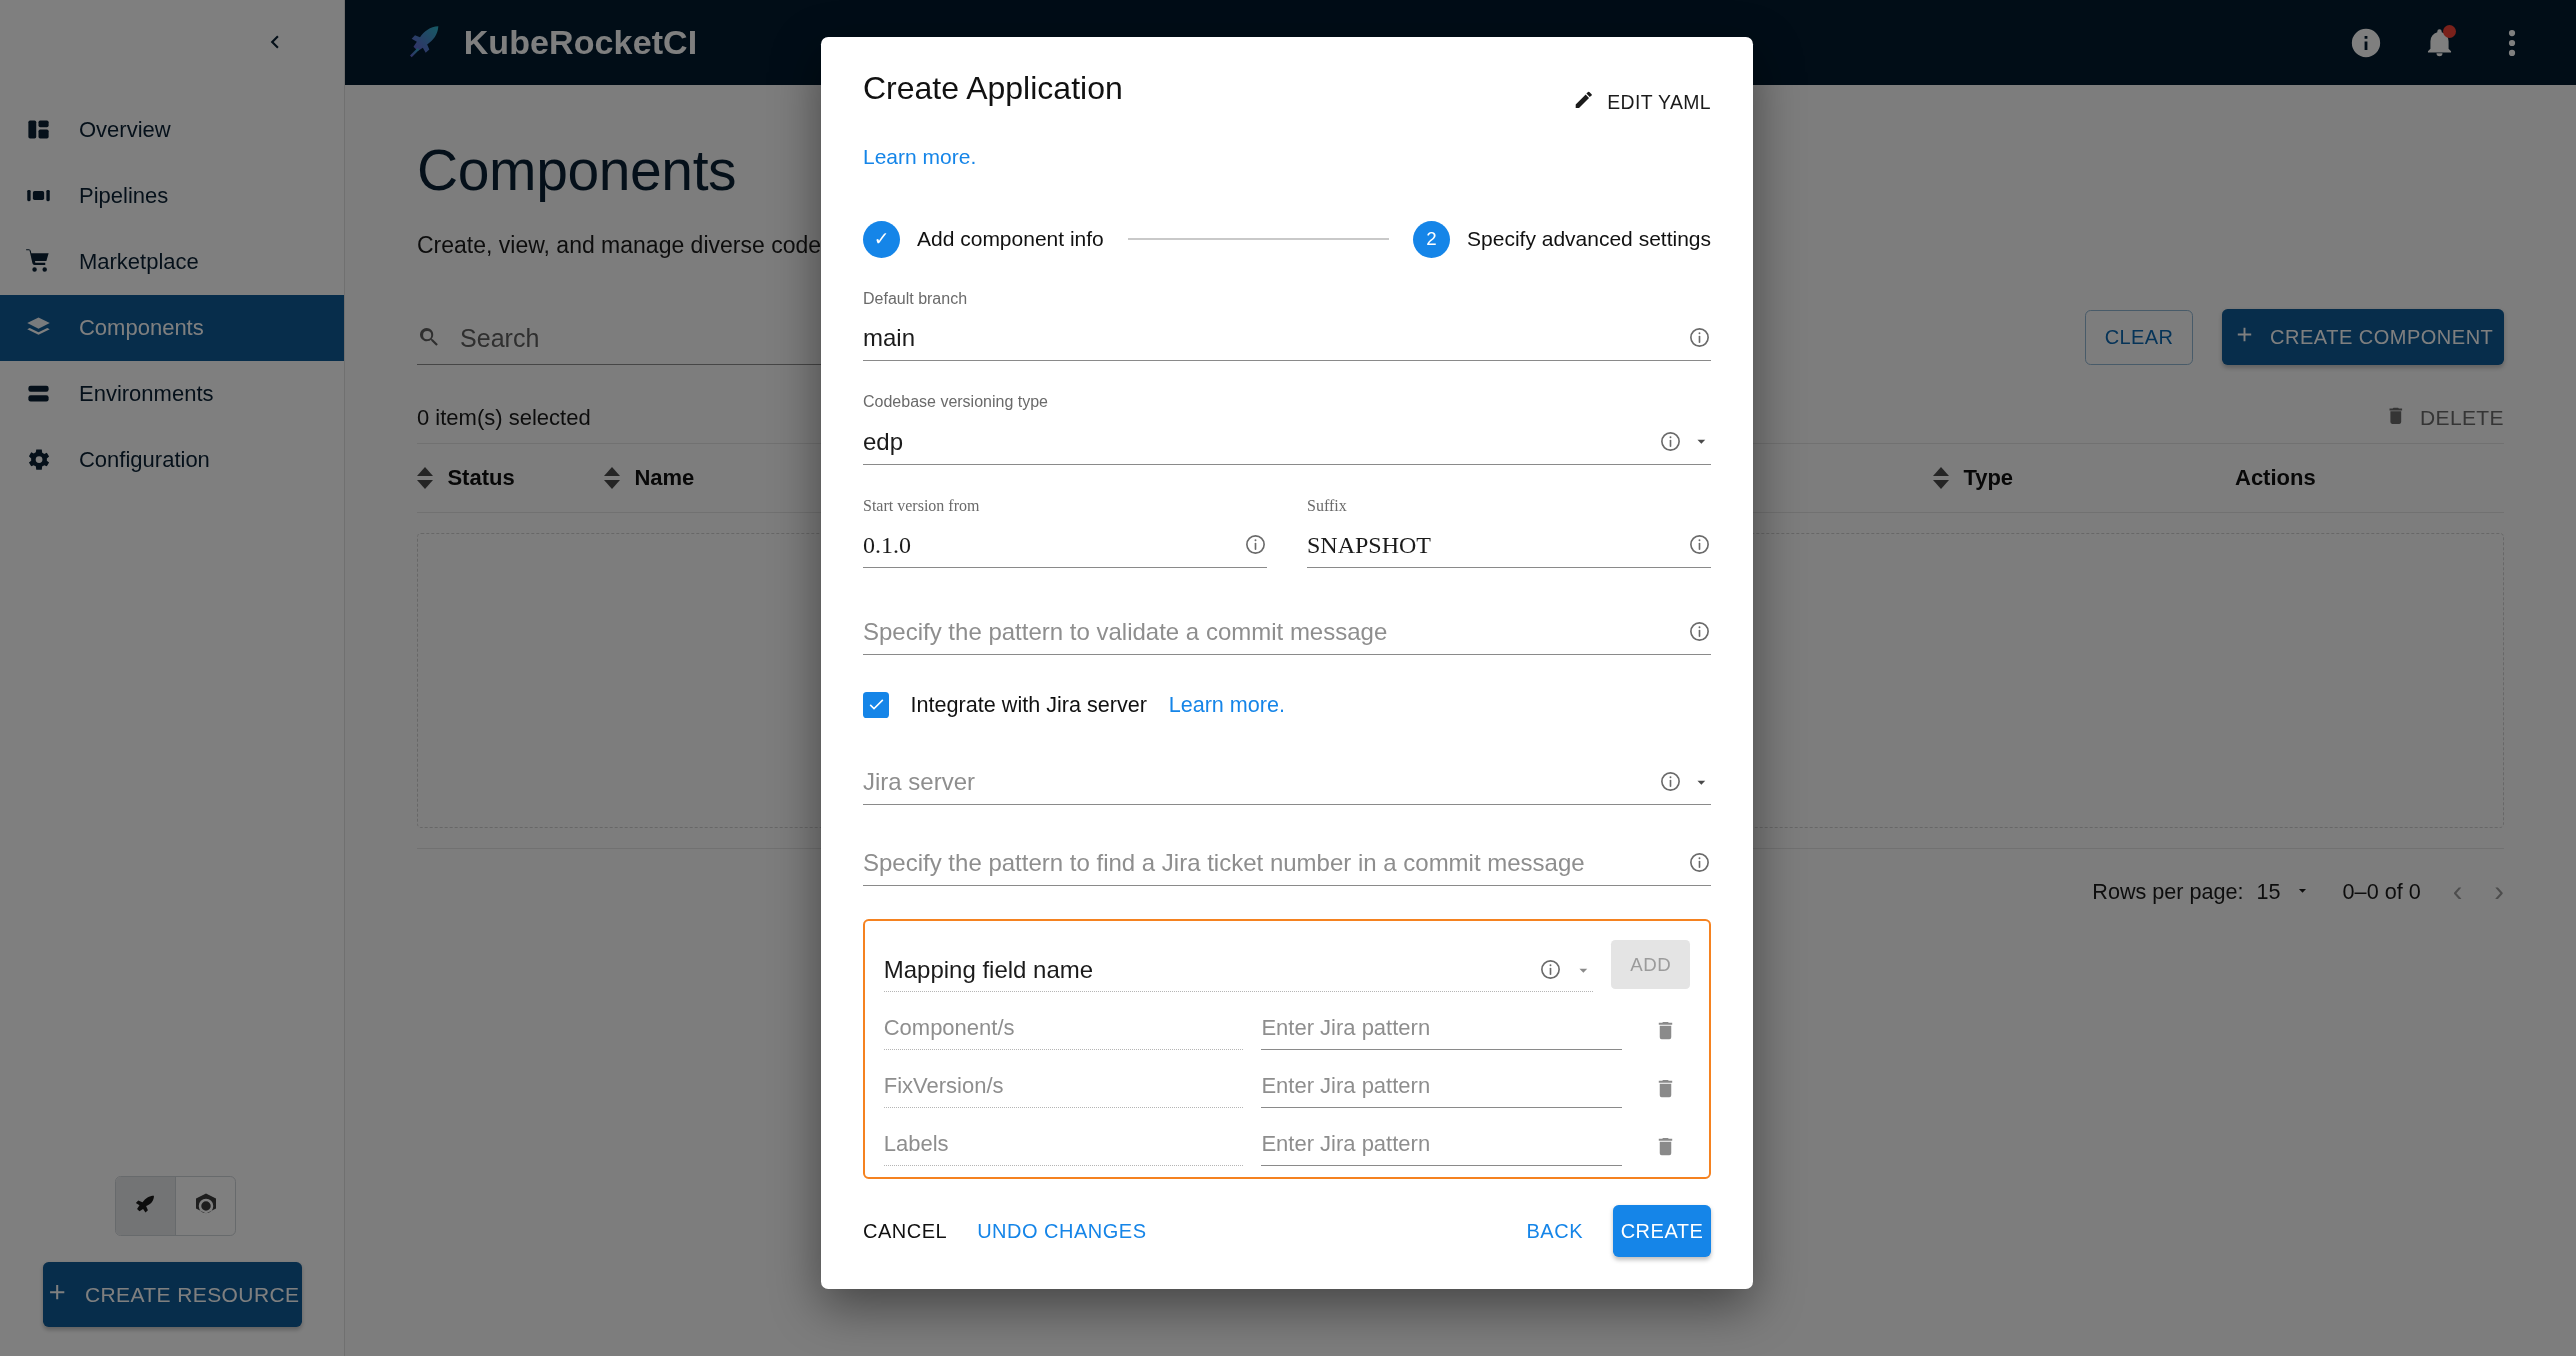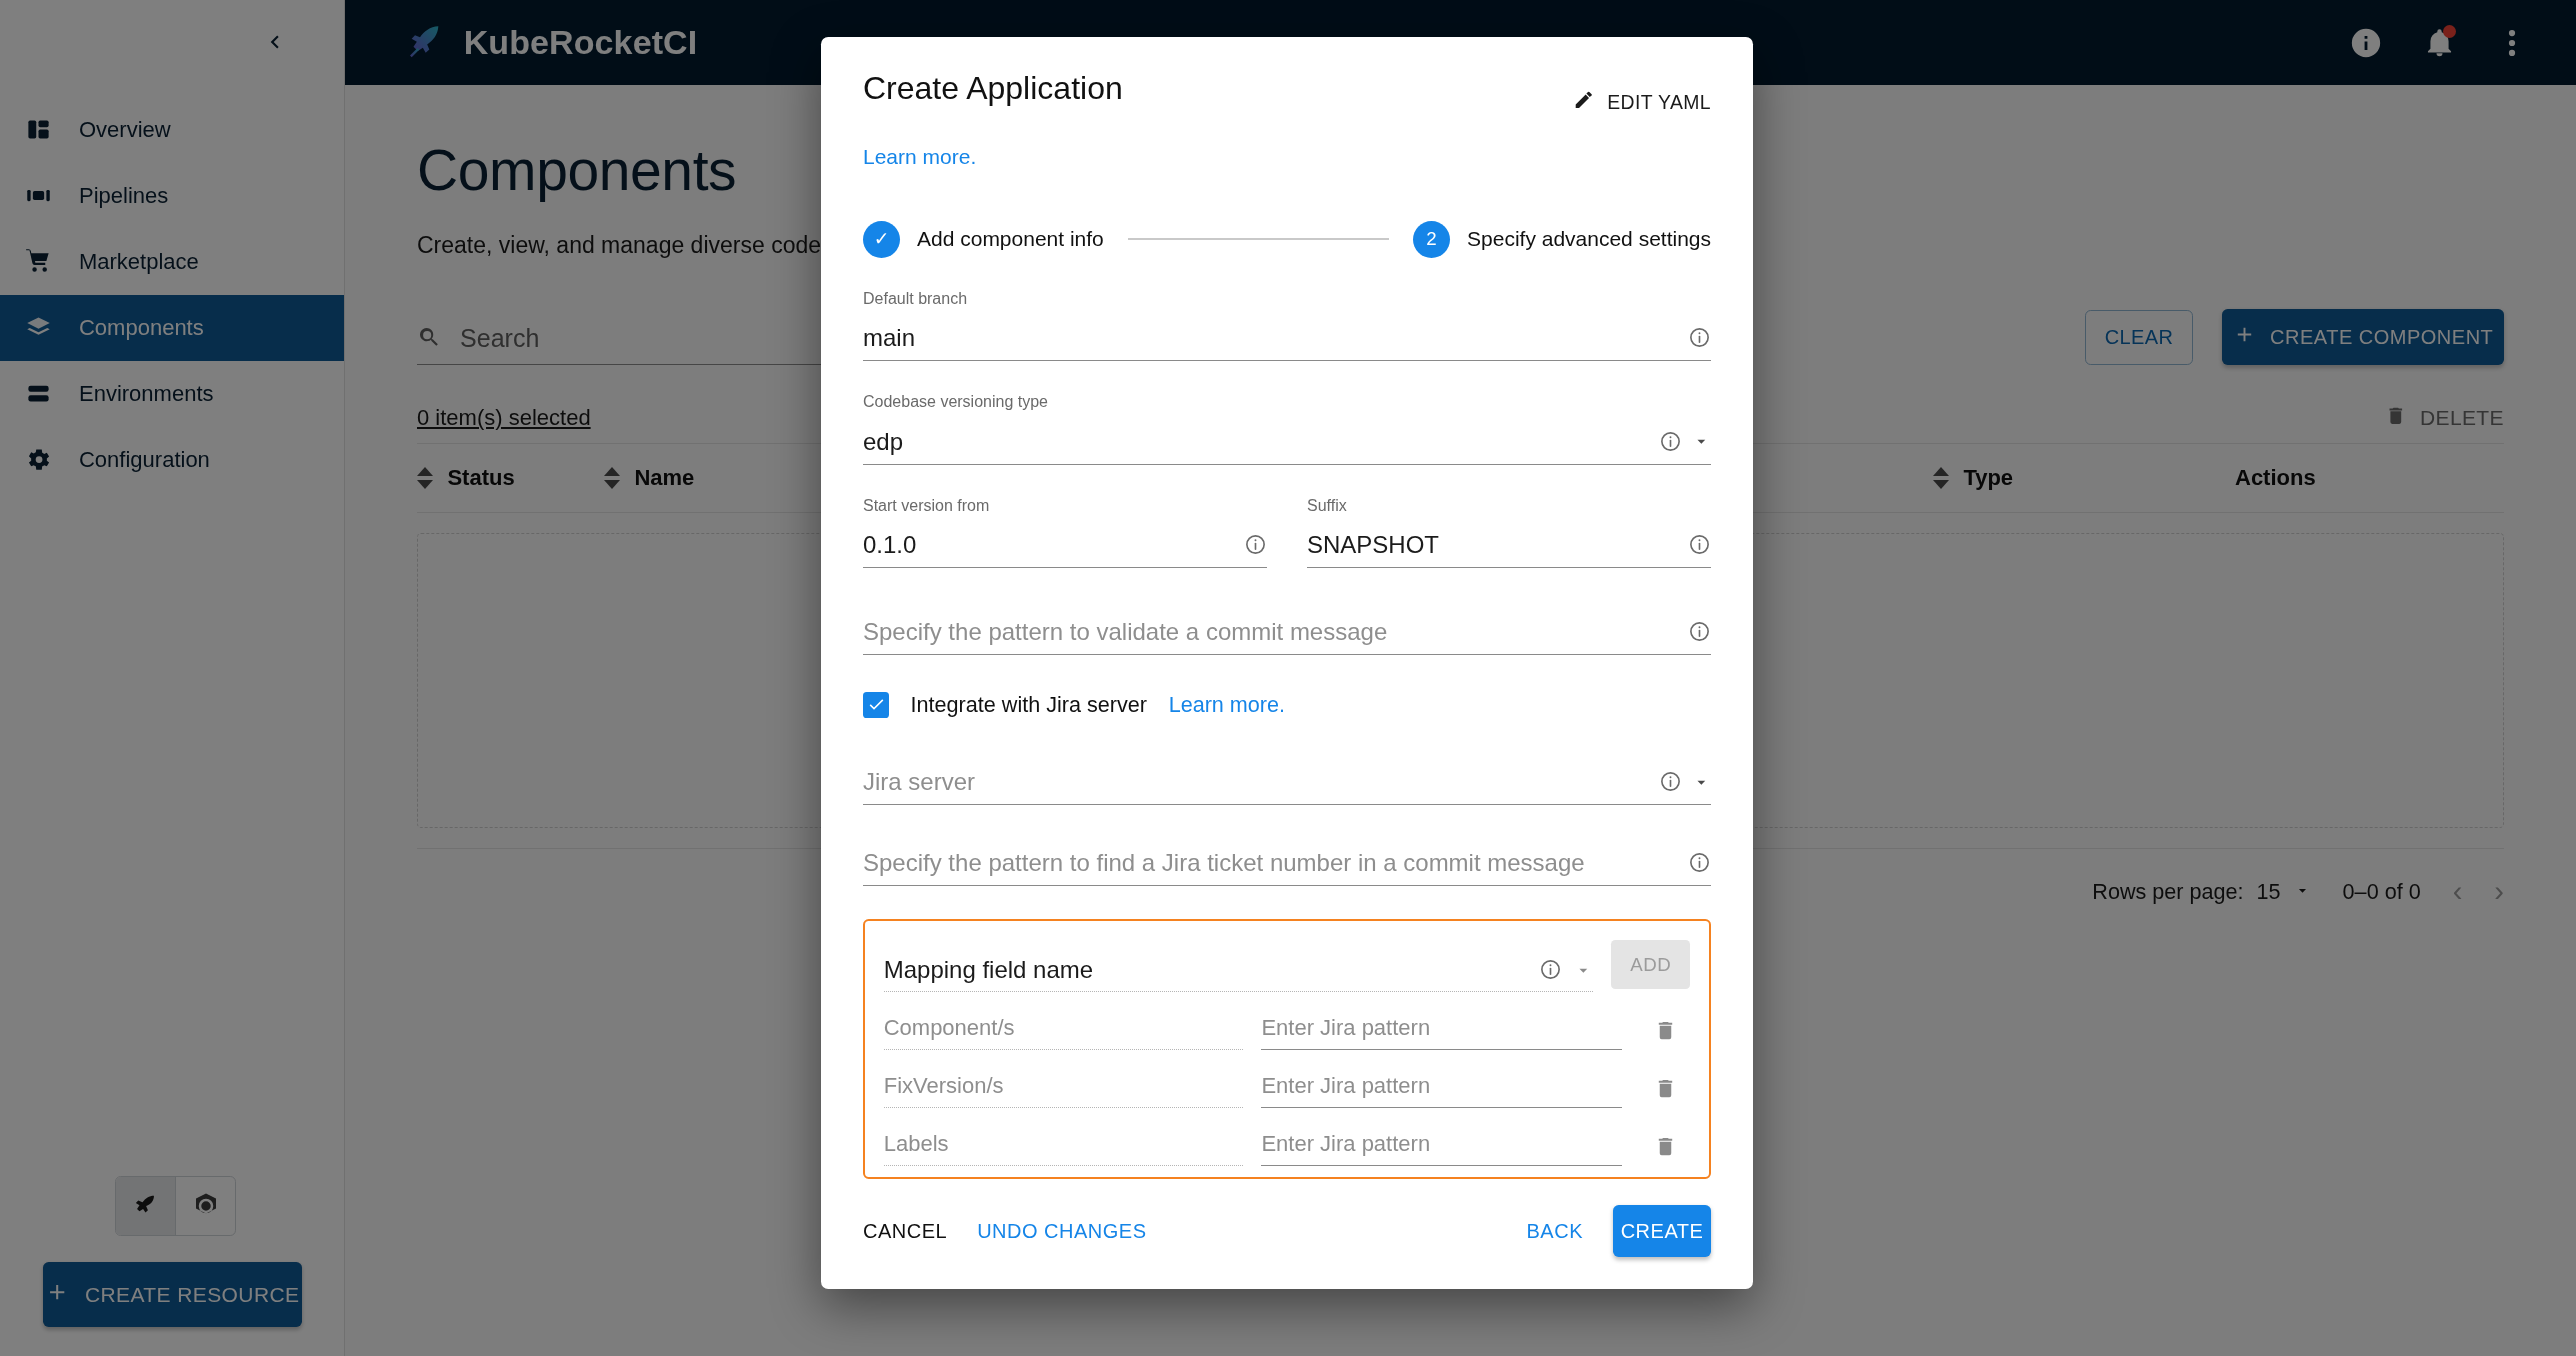--- a/index.html
+++ b/index.html
@@ -71,21 +71,21 @@
     color: #0d68b1; font-size: 20px; font-weight: 500; display:flex; align-items:center; justify-content:center;
     letter-spacing: 0.4px;
   }
   .btn-create-component {
     width: 282px; height: 56px; background: #0e5a96; color: #fff; border-radius: 5.7px;
     display: flex; align-items: center; justify-content: center; gap: 14.4px;
     font-size: 20px; font-weight: 500; letter-spacing: 0.5px; box-shadow: 0 2.2px 4.3px rgba(0,0,0,.22);
   }
 
   .selrow { margin-top: 40px; display: flex; align-items: center; }
-  .selrow .sel-text { font-size: 22px; color: #1b1b1b; text-decoration: underline; }
+  .selrow .sel-text { font-size: 22px; color: #1b1b1b; }
   .selrow .del { margin-left: auto; display: flex; align-items: center; gap: 13px; color: #6b6b6b; font-size: 21px; letter-spacing: 0.4px; }
 
   .tbl { margin-top: 11.5px; border-top: 0.7px solid #e3e3e3; }
   .tbl-head { display: flex; align-items: center; height: 69px; font-size: 22px; font-weight: 700; color: #111; border-bottom: 0.7px solid #e3e3e3; }
   .th { display: flex; align-items: center; gap: 14.4px; }
   .sorter { display: flex; flex-direction: column; gap: 3.6px; }
   .tri-up { width: 0;height:0;border-left:8px solid transparent;border-right:8px solid transparent;border-bottom:9.3px solid #4a4a4a;}
   .tri-dn { width: 0;height:0;border-left:8px solid transparent;border-right:8px solid transparent;border-top:9.3px solid #4a4a4a;}
   .tbl-empty { height: 295px; margin: 20px 0; border: 1.4px dashed #cfcfcf; border-radius: 4.3px; }
   .pager { display: flex; align-items: center; justify-content: flex-end; gap: 32px; font-size: 21.6px; color: #1b1b1b; border-top: 0.7px solid #e3e3e3; height: 86px;}
@@ -118,21 +118,21 @@
   .step-line { flex: 1; height: 1.4px; background: #c9c9c9; margin: 0 24.4px; }
 
   .field { margin-top: 32px; position: relative; }
   .field .lab { font-size: 16px; color: #6a6a6a; margin-bottom: 8.6px; }
   .field .inp {
     border-bottom: 0.7px solid #8a8a8a; height: 45px; display: flex; align-items: center;
     font-size: 24px; color: #1b1b1b; padding-right: 50px;
   }
   .field .inp.placeholder { color: #8e8e8e; }
   .field .adorn { position: absolute; right: 0; bottom: 10px; display: flex; align-items: center; gap: 10px; }
-  .row2 { display: flex; gap: 40px; }
+  .row2 { display: flex; gap: 40px; font-family: Liberation Serif, serif; }
   .row2 > .field { flex: 1; margin-top: 32px; }
 
   .check-row { display: flex; align-items: center; gap: 21.6px; margin-top: 37px; }
   .cbox { width: 26px; height: 26px; border-radius: 3.6px; background: #1585e8; display:flex; align-items:center; justify-content:center;}
   .check-lbl { font-size: 21.6px; color: #111; }
   .check-link { font-size: 21.6px; color: #1585e8; text-decoration: none; }
 
   .map-box {
     margin-top: 33px; border: 2.9px solid #f58220; border-radius: 5.7px;
     padding: 18.7px 18.7px 11.5px 18.7px;

